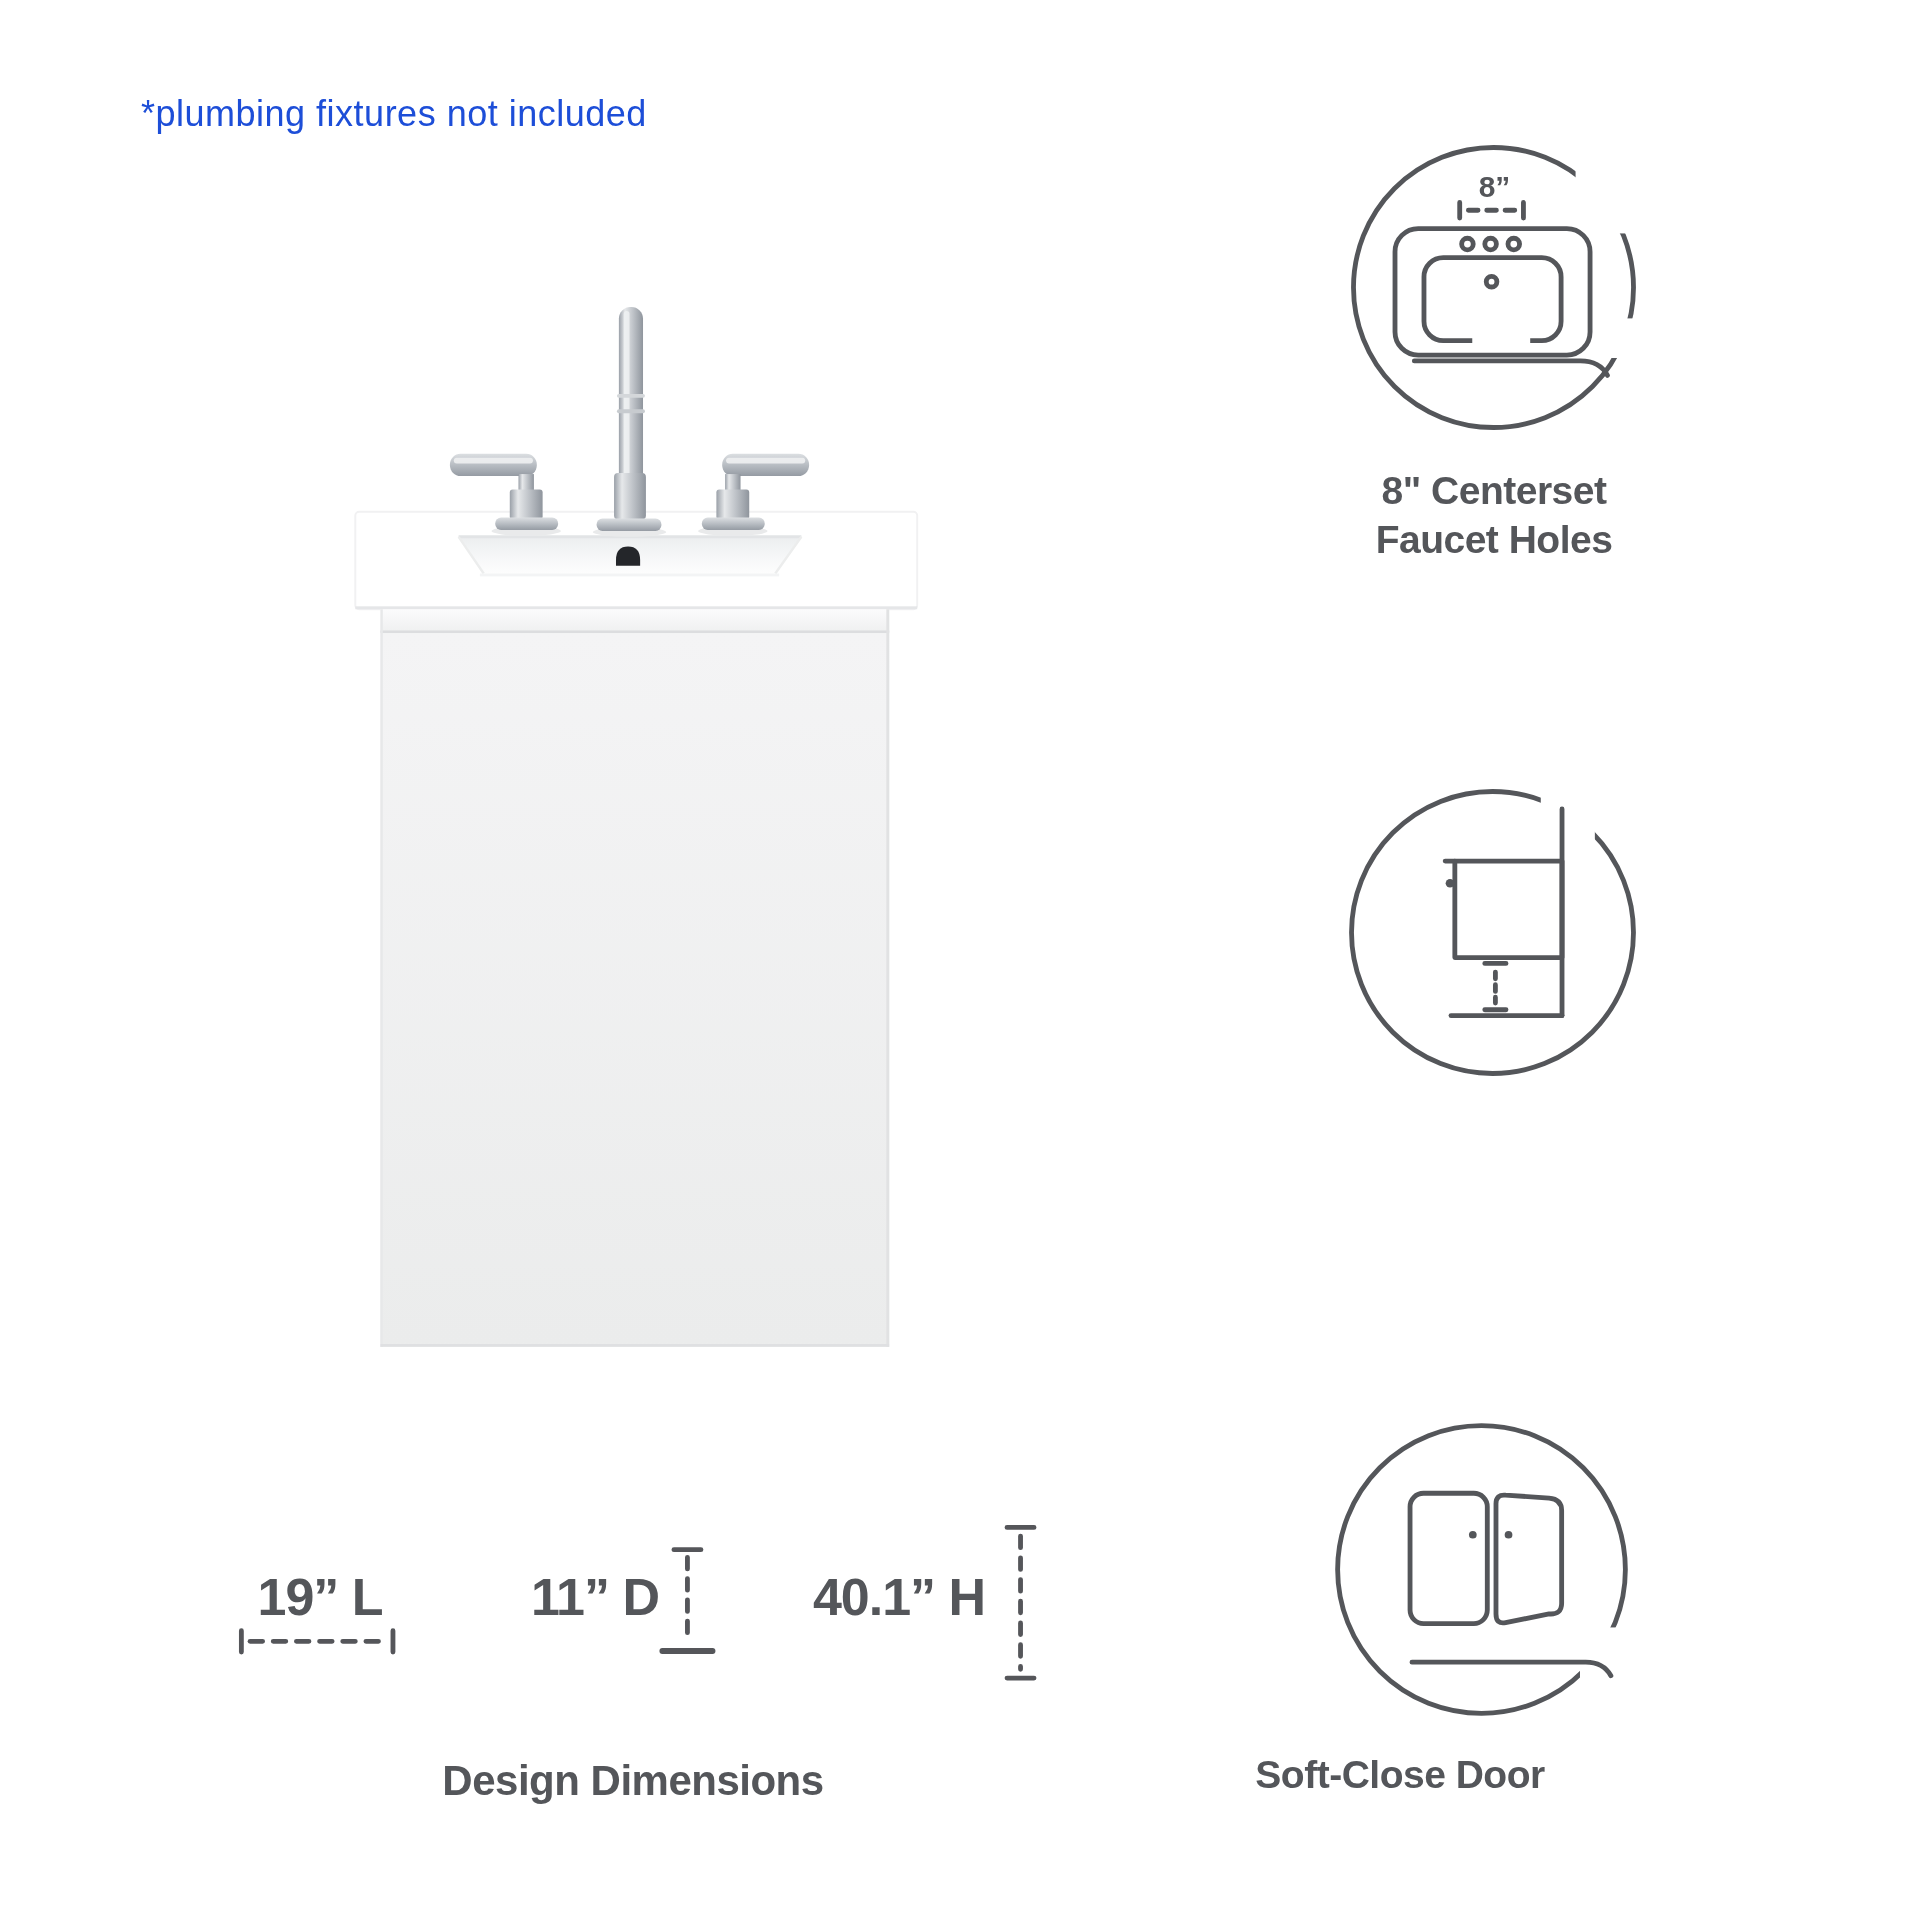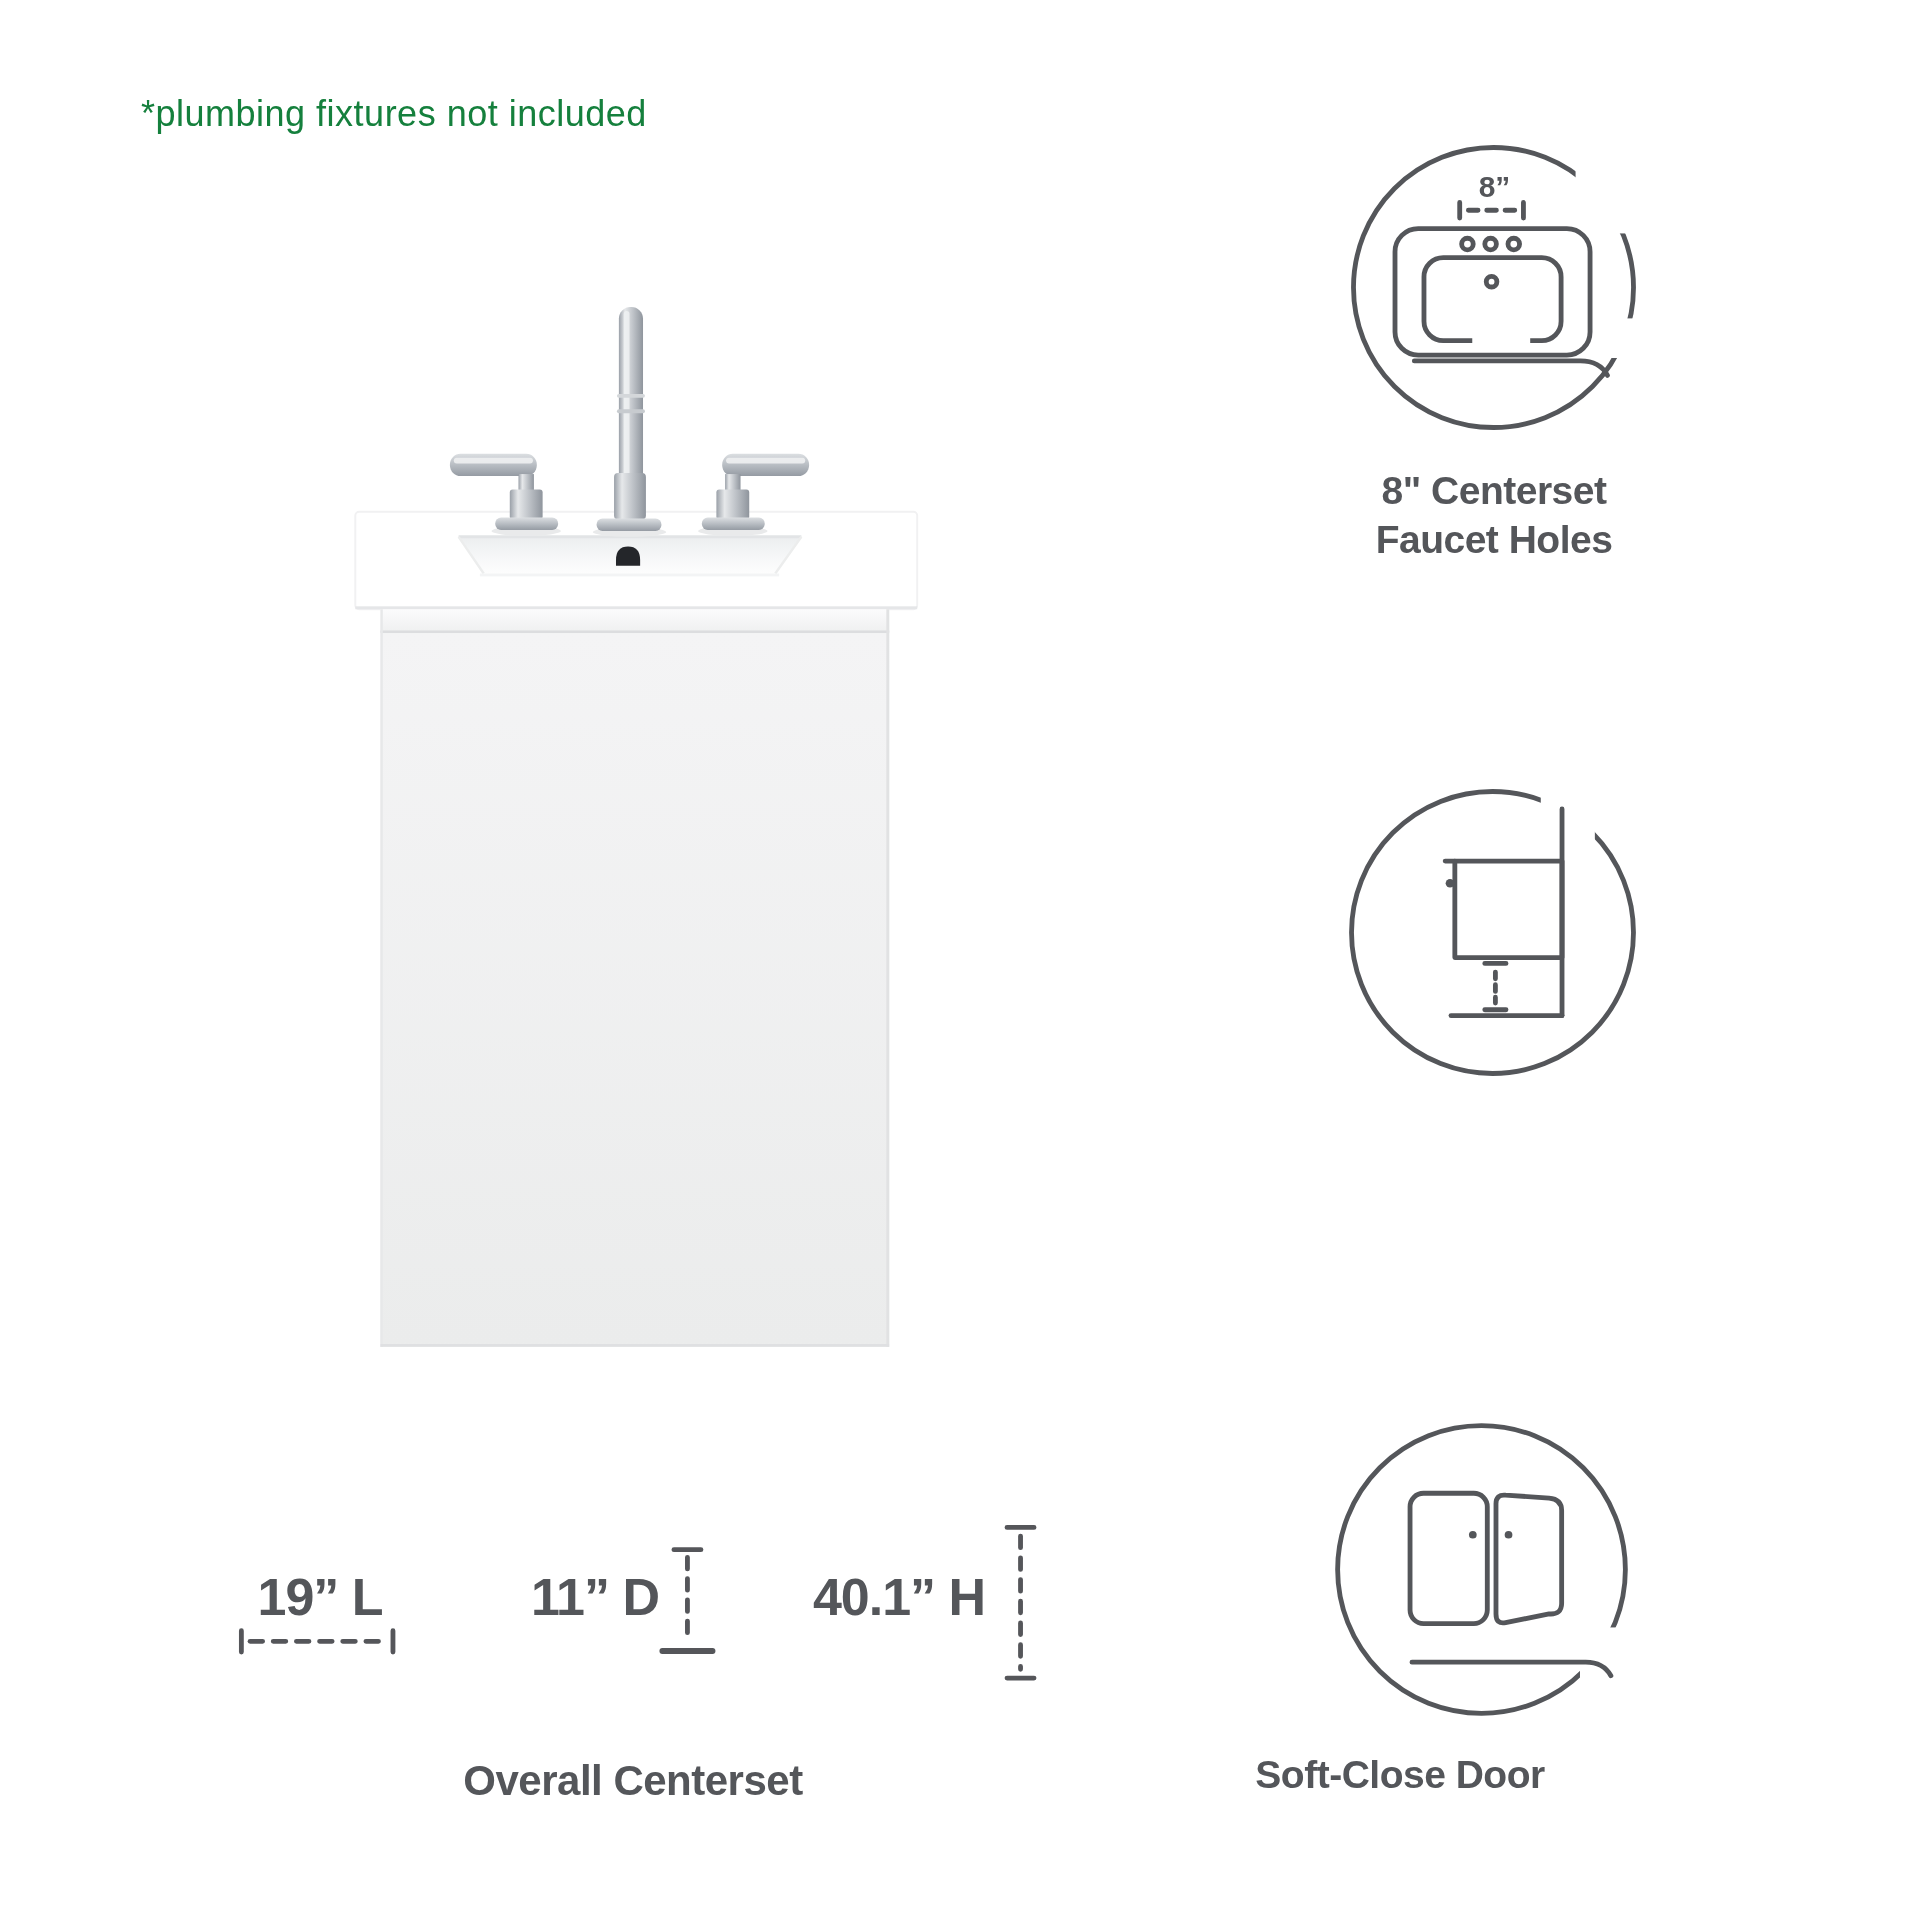--- a/index.html
+++ b/index.html
@@ -1,19 +1,19 @@
 <!DOCTYPE html>
 <html><head>
 <meta charset="utf-8">
 <style>
   html,body{margin:0;padding:0;background:#fff;}
   .canvas{position:relative;width:1931px;height:1931px;background:#ffffff;
           font-family:"Liberation Sans",sans-serif;overflow:hidden;color:#54565a;}
   .abs{position:absolute;}
-  .note{left:141px;top:93px;font-size:36px;font-weight:400;color:#15803d;letter-spacing:0.5px;}
+  .note{left:141px;top:93px;font-size:36px;font-weight:400;color:#1d4ed8;letter-spacing:0.5px;}
   .center{transform:translateX(-50%);text-align:center;white-space:nowrap;}
   .feature-label{font-size:39px;font-weight:bold;line-height:49px;color:#54565a;letter-spacing:-0.5px;}
   .dim-label{font-size:52px;font-weight:bold;line-height:54px;color:#54565a;letter-spacing:-1px;}
   .caption{font-size:42px;font-weight:bold;color:#54565a;letter-spacing:-0.5px;}
   svg{display:block;overflow:visible;}
   .ic{stroke:#54565a;stroke-width:5;fill:none;stroke-linecap:round;stroke-linejoin:round;}
   .ic-fill{fill:#54565a;stroke:none;}
   .wo{fill:#ffffff;stroke:none;}
   .mline{stroke:#55565a;stroke-width:5;fill:none;stroke-linecap:round;}
   .mthick{stroke:#55565a;stroke-width:6;fill:none;stroke-linecap:round;}
@@ -168,16 +168,16 @@
 
     <path class="ic" d="M88,256 H268 q18,0 26,14"></path>
   </svg>
   <div class="abs center feature-label" style="left:1400px;top:1750px">
     <div>Soft-Close Door</div>
   </div>
 
   <div class="abs center dim-label" style="left:320px;top:1570px">19” L</div>
   <div class="abs center dim-label" style="left:595px;top:1570px">11” D</div>
   <div class="abs center dim-label" style="left:899px;top:1570px">40.1” H</div>
-  <div class="abs center caption" style="left:633px;top:1757px">Overall Centerset</div>
+  <div class="abs center caption" style="left:633px;top:1757px">Design Dimensions</div>
 
 </div>
 
 
 </body></html>

